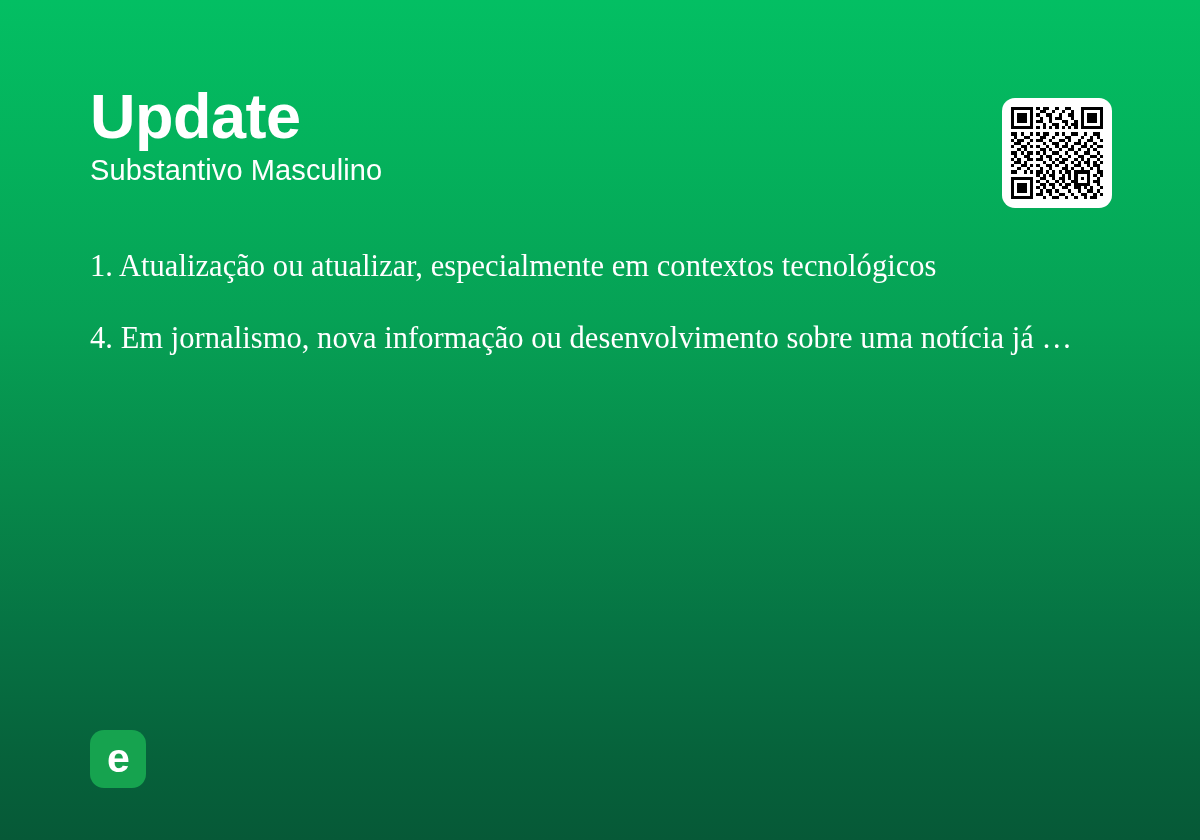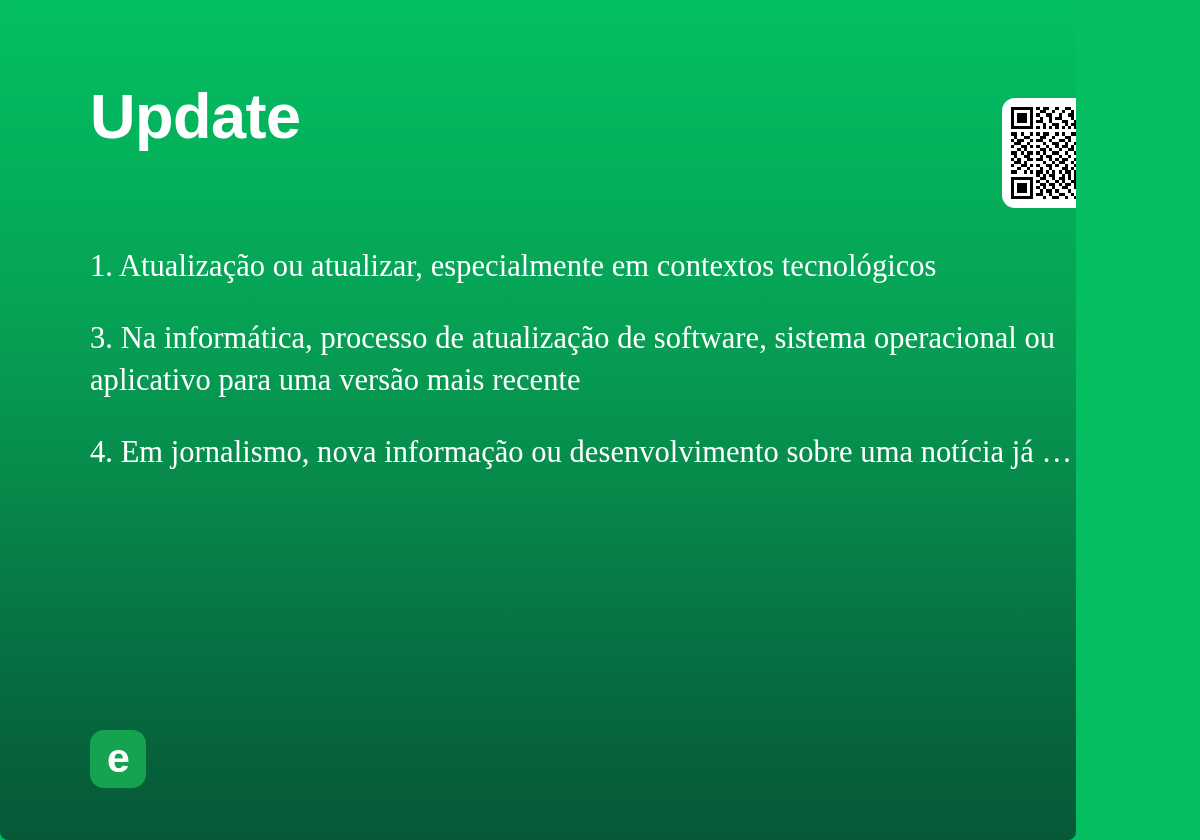--- a/index.html
+++ b/index.html
@@ -10,33 +10,32 @@
   body {
     width: 1200px;
     height: 840px;
     overflow: hidden;
     font-family: "Liberation Sans", sans-serif;
     background: #05BE62;
   }
 
   .card {
     position: relative;
-    width: 1076px;
+    width: 1200px;
     height: 840px;
     box-sizing: border-box;
     background: linear-gradient(180deg,
         #03BF63 0%,
         #04B25C 18%,
         #06A155 38%,
         #07894A 58%,
         #067243 76%,
         #06623B 90%,
         #065937 100%);
     overflow: hidden;
-    border-radius: 8px;
   }
 
   
   .header {
     position: absolute;
     left: 90px;
     top: 84px;
     right: 90px;
   }
 
@@ -136,20 +135,21 @@
     letter-spacing: -1.2px;
   }
 </style>
 </head>
 <body>
 
 <div class="card">
 
   <div class="header">
     <h1 class="title">Update</h1>
+    <p class="subtitle">Substantivo Masculino</p>
   </div>
 
   <div class="qr-panel">
     <svg viewBox="0 0 29 29" aria-hidden="true">
       <rect x="0" y="0" width="29" height="29" fill="#ffffff"></rect>
       <g fill="#000000">
 
         <rect x="0" y="0" width="7" height="1"></rect>
           <rect x="0" y="6" width="7" height="1"></rect>
         <rect x="0" y="0" width="1" height="7"></rect>
@@ -382,21 +382,20 @@
         <rect x="17" y="28" width="1" height="1"></rect>
           <rect x="20" y="28" width="1" height="1"></rect>
         <rect x="23" y="28" width="1" height="1"></rect>
           <rect x="25" y="28" width="2" height="1"></rect>
       </g>
     </svg>
   </div>
 
   <div class="definitions">
     <p class="definition">1. Atualização ou atualizar, especialmente em contextos tecnológicos</p>
-    <p class="definition">3. Na informática, processo de atualização de software, sistema operacional ou aplicativo para uma versão mais recente</p>
     <p class="definition">4. Em jornalismo, nova informação ou desenvolvimento sobre uma notícia já …</p>
   </div>
 
   <div class="footer">
     <div class="logo-tile">
       <span class="logo-letter">e</span>
     </div>
   </div>
 
 </div>

